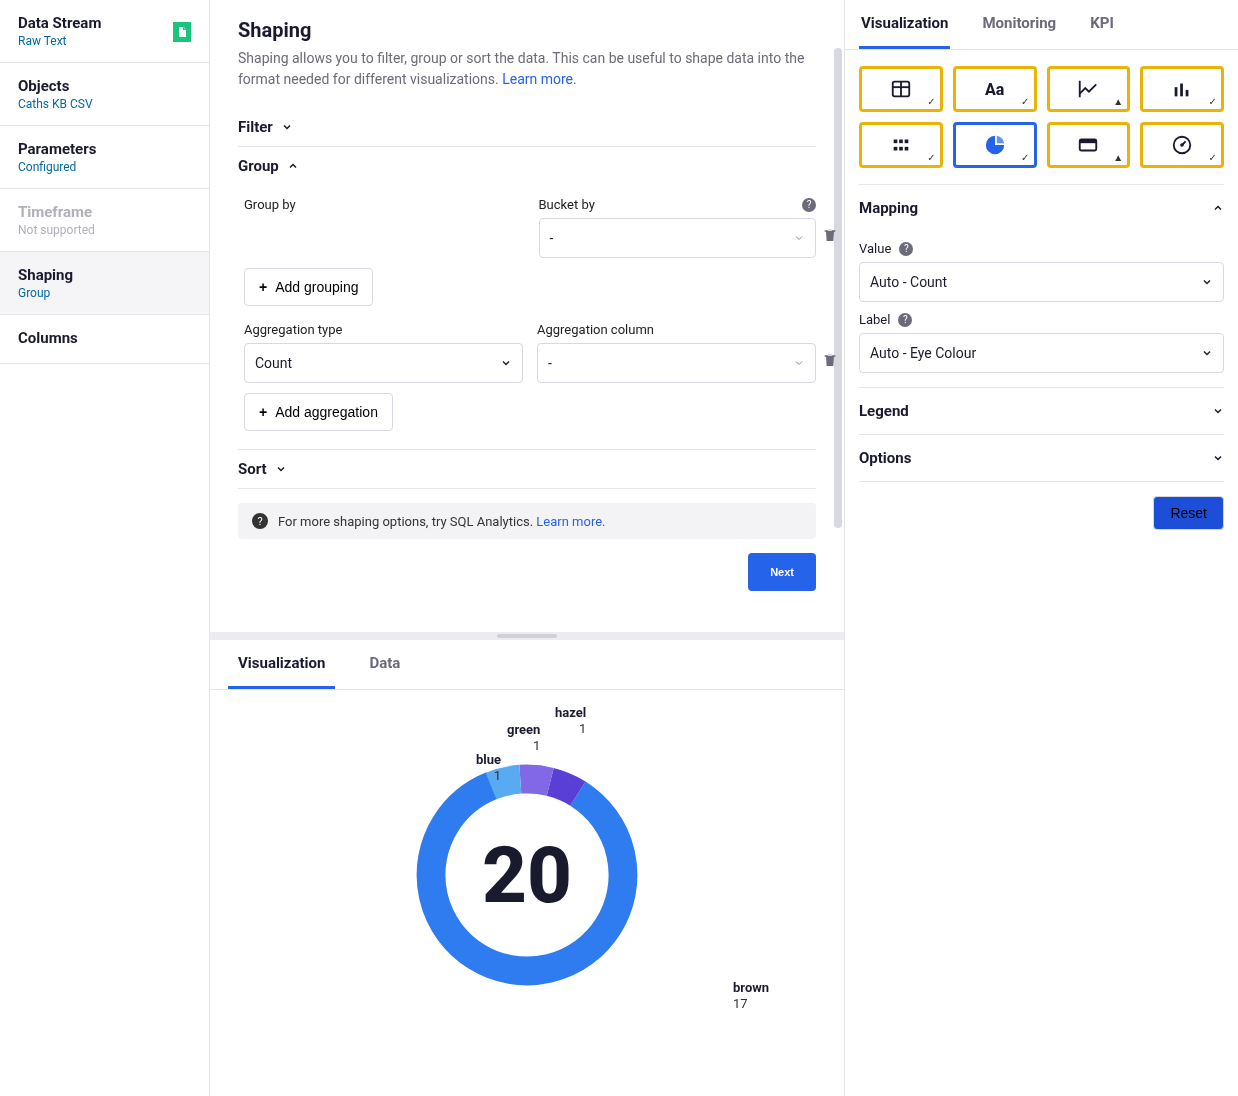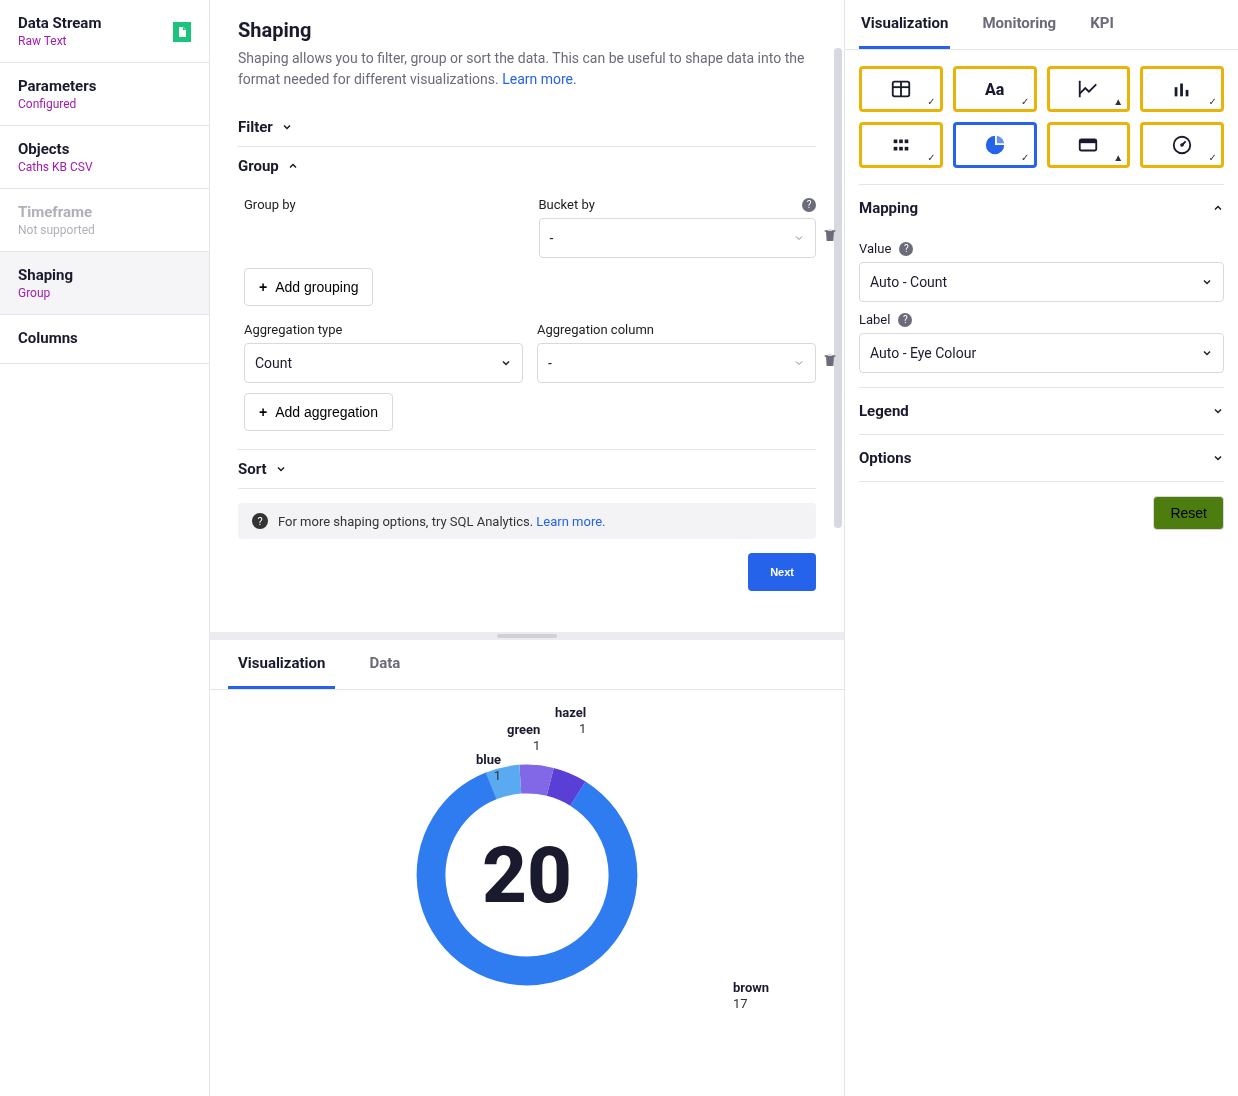--- a/index.html
+++ b/index.html
@@ -4,21 +4,21 @@
 <style>
 * { box-sizing: border-box; margin: 0; padding: 0; }
 body { font-family: -apple-system, BlinkMacSystemFont, "Segoe UI", Roboto, sans-serif; font-size: 14px; color: #1a1a2e; background: #fff; width: 1238px; height: 1096px; overflow: hidden; }
 .layout { display: grid; grid-template-columns: 210px 634px 1px 393px; height: 1096px; }
 
 
 .sidebar { border-right: 1px solid #e5e5e8; background: #fff; }
 .side-item { padding: 14px 18px; border-bottom: 1px solid #e5e5e8; cursor: pointer; position: relative; }
 .side-item.active { background: #f5f5f7; }
 .side-title { font-weight: 700; font-size: 15px; color: #1a1a2e; }
-.side-sub { font-size: 12px; color: #a21caf; margin-top: 2px; }
+.side-sub { font-size: 12px; color: #0369a1; margin-top: 2px; }
 .side-item.disabled .side-title, .side-item.disabled .side-sub { color: #b0b0ba; }
 .doc-badge { position: absolute; right: 18px; top: 22px; width: 18px; height: 20px; background: #1bc47d; display: flex; align-items: center; justify-content: center; }
 .doc-badge svg { width: 12px; height: 14px; fill: #fff; }
 
 
 .main { padding: 18px 28px 18px 28px; overflow-y: auto; position: relative; }
 .main h1 { font-size: 20px; font-weight: 700; margin-bottom: 6px; }
 .main-desc { color: #6b6b7a; font-size: 14px; line-height: 1.5; margin-bottom: 18px; }
 .main-desc a { color: #2563eb; text-decoration: none; }
 .section-head { font-weight: 700; font-size: 15px; padding: 10px 0; border-bottom: 1px solid #e5e5e8; display: flex; align-items: center; cursor: pointer; }
@@ -66,46 +66,46 @@
 .viz-tile.selected { border-color: #2563eb; }
 .viz-tile svg { width: 22px; height: 22px; }
 .viz-tile .corner { position: absolute; right: 4px; bottom: 2px; font-size: 10px; }
 .viz-tile .corner.warn { color: #333; }
 .viz-tile .corner.ok { color: #333; }
 .acc-head { padding: 14px 0; font-weight: 700; font-size: 15px; display: flex; align-items: center; justify-content: space-between; cursor: pointer; border-bottom: 1px solid #e5e5e8; }
 .acc-head.open { border-bottom: none; }
 .acc-body { padding-bottom: 14px; border-bottom: 1px solid #e5e5e8; }
 .rfield-label { font-size: 13px; display: flex; align-items: center; margin: 10px 0 6px; }
 .rfield-label .q { width: 14px; height: 14px; background: #6b6b7a; color: #fff; border-radius: 50%; font-size: 10px; display: inline-flex; align-items: center; justify-content: center; margin-left: 8px; }
-.reset-btn { float: right; border: 1px solid #d8d8e0; background: #4d7c0f; border-radius: 4px; padding: 8px 16px; margin-top: 14px; cursor: pointer; font-size: 14px; }
+.reset-btn { float: right; border: 1px solid #d8d8e0; background: #1d4ed8; border-radius: 4px; padding: 8px 16px; margin-top: 14px; cursor: pointer; font-size: 14px; }
 
 .scroll-hint { position: absolute; right: 2px; top: 48px; width: 8px; height: 480px; background: #d8d8e0; border-radius: 4px; }
 </style>
 </head>
 <body>
 
 <div class="layout">
 
   <div class="sidebar">
     <div class="side-item">
       <div class="side-title">Data Stream</div>
       <div class="side-sub">Raw Text</div>
       <div class="doc-badge">
           <svg viewBox="0 0 24 24">
             <path d="M6 2h9l5 5v15H6z M14 2v6h6" fill="#fff" stroke="#1bc47d" stroke-width="0"></path>
           </svg>
         </div>
     </div>
     <div class="side-item">
+      <div class="side-title">Objects</div>
+      <div class="side-sub">Caths KB CSV</div>
+    </div>
+    <div class="side-item">
       <div class="side-title">Parameters</div>
       <div class="side-sub">Configured</div>
-    </div>
-    <div class="side-item">
-      <div class="side-title">Objects</div>
-      <div class="side-sub">Caths KB CSV</div>
     </div>
     <div class="side-item disabled">
       <div class="side-title">Timeframe</div>
       <div class="side-sub">Not supported</div>
     </div>
     <div class="side-item active">
       <div class="side-title">Shaping</div>
       <div class="side-sub">Group</div>
     </div>
     <div class="side-item">

